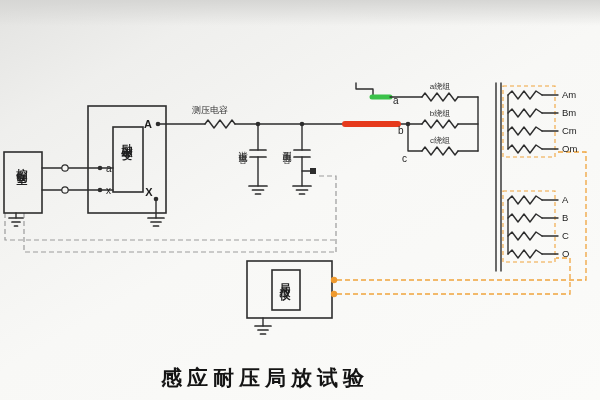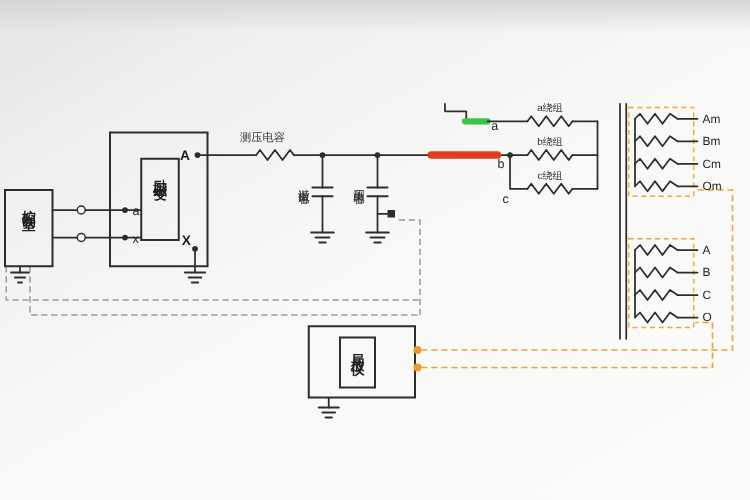--- a/index.html
+++ b/index.html
@@ -207,13 +207,14 @@
   </svg>
 
   <div class="vlabel" style="left:16px;top:159px">控制室</div>
   <div class="vlabel" style="left:121px;top:134px">励磁变</div>
   <div class="vlabel" style="left:279px;top:274px">局放仪</div>
 
   <div class="hlabel" style="left:192px;top:104px">测压电容</div>
   <div class="vlabel small" style="left:238px;top:144px">谐振电容</div>
   <div class="vlabel small" style="left:282px;top:144px">测压电容</div>
 
+  <div class="title">感应耐压局放试验</div>
 </div>
 
 </body></html>

